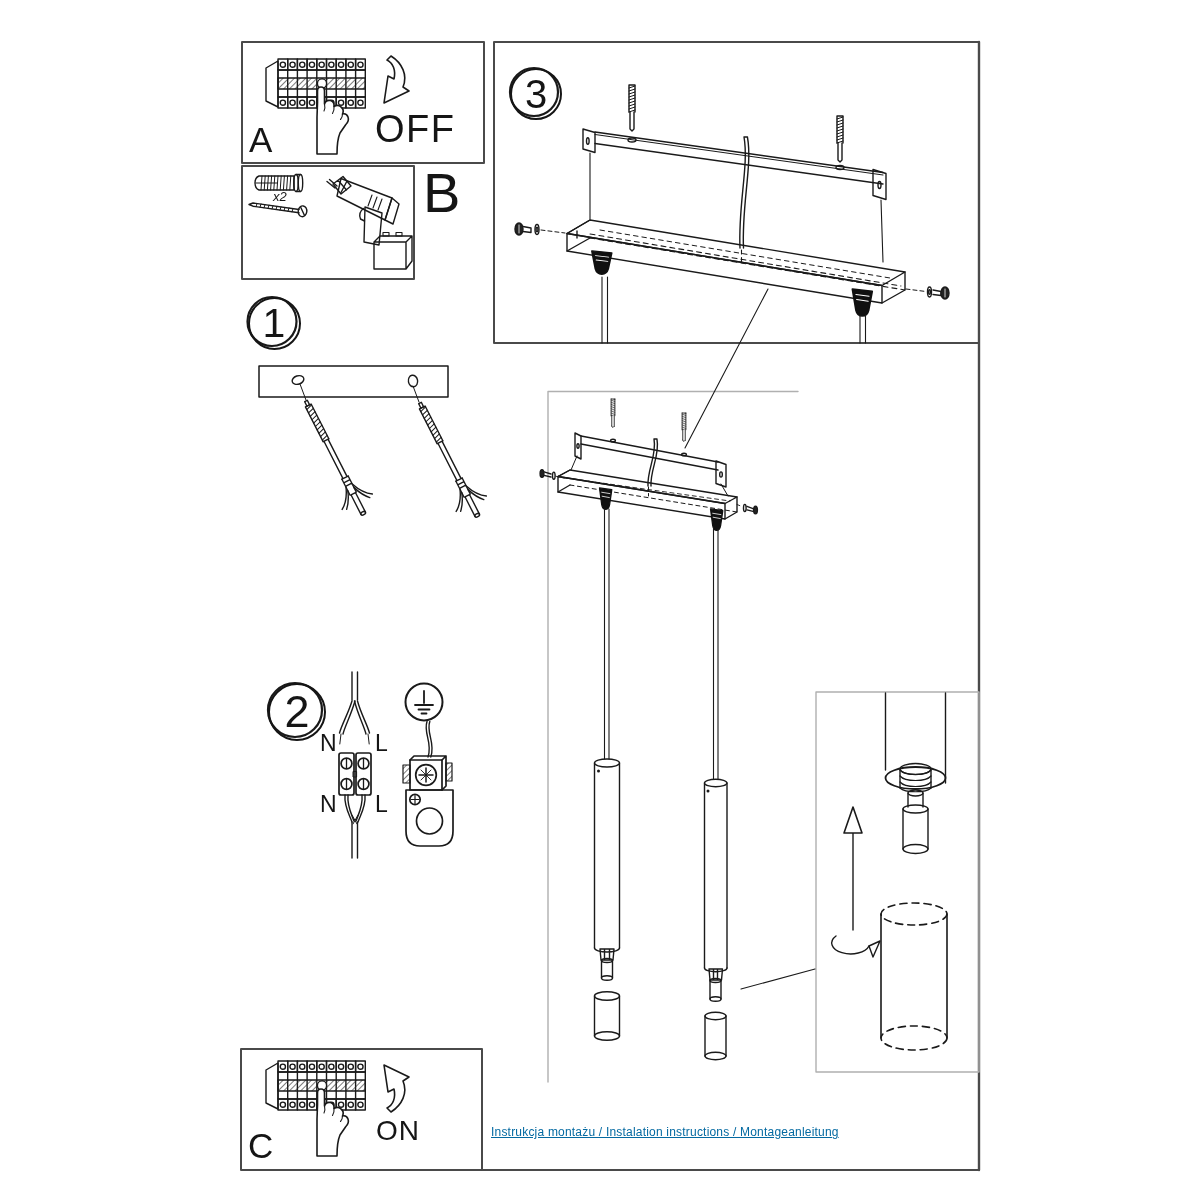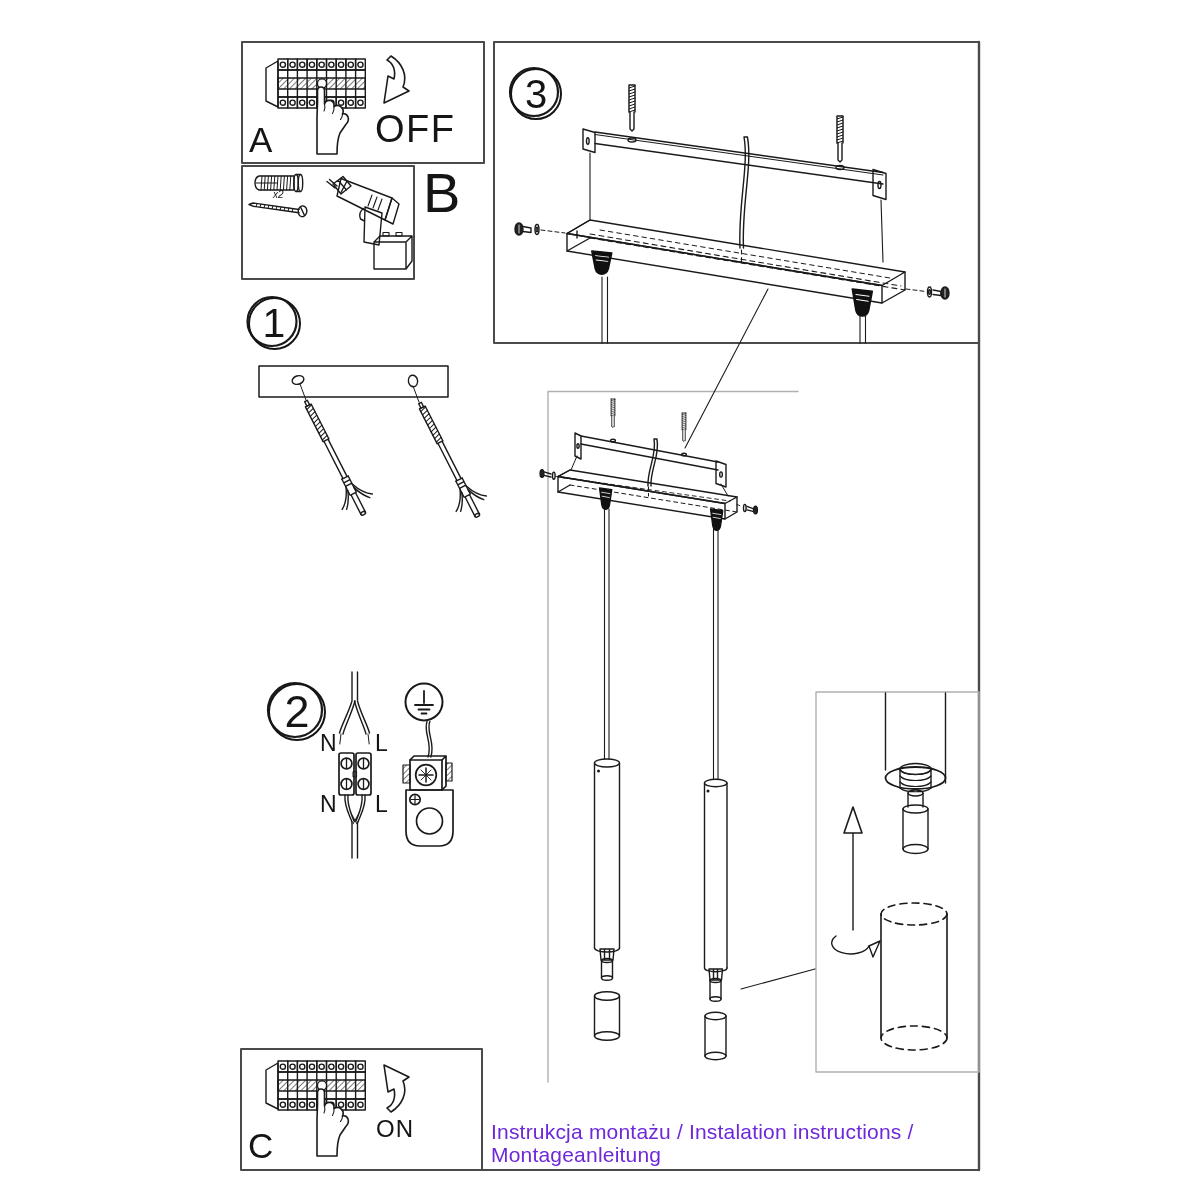--- a/index.html
+++ b/index.html
@@ -2,22 +2,22 @@
 <html><head>
 <meta charset="utf-8">
 <style>
   html,body{margin:0;padding:0;background:#e8e8e8;}
   .page{position:relative;width:1200px;height:1200px;background:#ffffff;overflow:hidden;
         font-family:"Liberation Sans","DejaVu Sans",sans-serif;color:#111;}
   .art{position:absolute;left:0;top:0;}
   .lbl{position:absolute;line-height:1;color:#151515;white-space:nowrap;}
   .circle-num{position:absolute;border:2.4px solid #151515;border-radius:50%;
         display:flex;align-items:center;justify-content:center;color:#151515;background:transparent;}
-  .footer-text{position:absolute;left:491px;top:1121px;width:480px;font-size:21px;
-        line-height:22.5px;color:#6d28d9;letter-spacing:.2px;}
+  .footer-text{position:absolute;left:491px;top:1121px;width:480px;font-size:12px;
+        line-height:22.5px;color:#0369a1;letter-spacing:.2px;text-decoration:underline;}
 </style>
 </head>
 <body>
 
 <div class="page">
 
 <svg class="art" width="1200" height="1200" viewBox="0 0 1200 1200" fill="none" stroke="#1a1a1a" stroke-width="1.4" stroke-linecap="round" stroke-linejoin="round">
 <defs>
   <pattern id="hatch" width="4" height="4" patternUnits="userSpaceOnUse" patternTransform="rotate(45)">
     <line x1="0" y1="0" x2="0" y2="4" stroke="#222" stroke-width="1.2"></line>
@@ -334,37 +334,37 @@
 <g>
   <use href="#breaker-unit" transform="translate(264,1059)"></use>
   <path fill="#fff" stroke-width="1.6" d="M391,1112 C402,1105 408,1093 403,1081 L409,1077 L384,1065 L388,1092 L394,1089 C396,1098 393,1105 387,1108 Z"></path>
 </g>
 </svg>
 
 <div class="lbl" style="left:249px;top:122px;font-size:35px;">A</div>
 <div class="lbl" style="left:375px;top:110px;font-size:38px;letter-spacing:1.5px;">OFF</div>
 
 <div class="lbl" style="left:423px;top:165px;font-size:56px;">B</div>
-<div class="lbl" style="left:273px;top:190px;font-size:10px;font-style:italic;">x2</div>
+<div class="lbl" style="left:273px;top:190px;font-size:13px;font-style:italic;">x2</div>
 
 <div class="circle-num" style="left:247.5px;top:297px;width:49px;height:49px;font-size:41px;">
   <span>1</span>
 </div>
 <div class="circle-num" style="left:268px;top:683px;width:54px;height:54px;font-size:45px;">
   <span>2</span>
 </div>
 <div class="circle-num" style="left:510px;top:68px;width:48px;height:48px;font-size:40px;">
   <span>3</span>
 </div>
 
 <div class="lbl" style="left:320px;top:732px;font-size:23px;">N</div>
 <div class="lbl" style="left:375px;top:732px;font-size:23px;">L</div>
 <div class="lbl" style="left:320px;top:793px;font-size:23px;">N</div>
 <div class="lbl" style="left:375px;top:793px;font-size:23px;">L</div>
 
 <div class="lbl" style="left:248px;top:1128px;font-size:35px;">C</div>
-<div class="lbl" style="left:376px;top:1117px;font-size:24px;letter-spacing:1px;">ON</div>
+<div class="lbl" style="left:376px;top:1117px;font-size:28px;letter-spacing:1px;">ON</div>
 
 <div class="footer-text">
   <div>Instrukcja montażu / Instalation instructions / Montageanleitung</div>
 </div>
 
 </div>
 
 </body></html>

